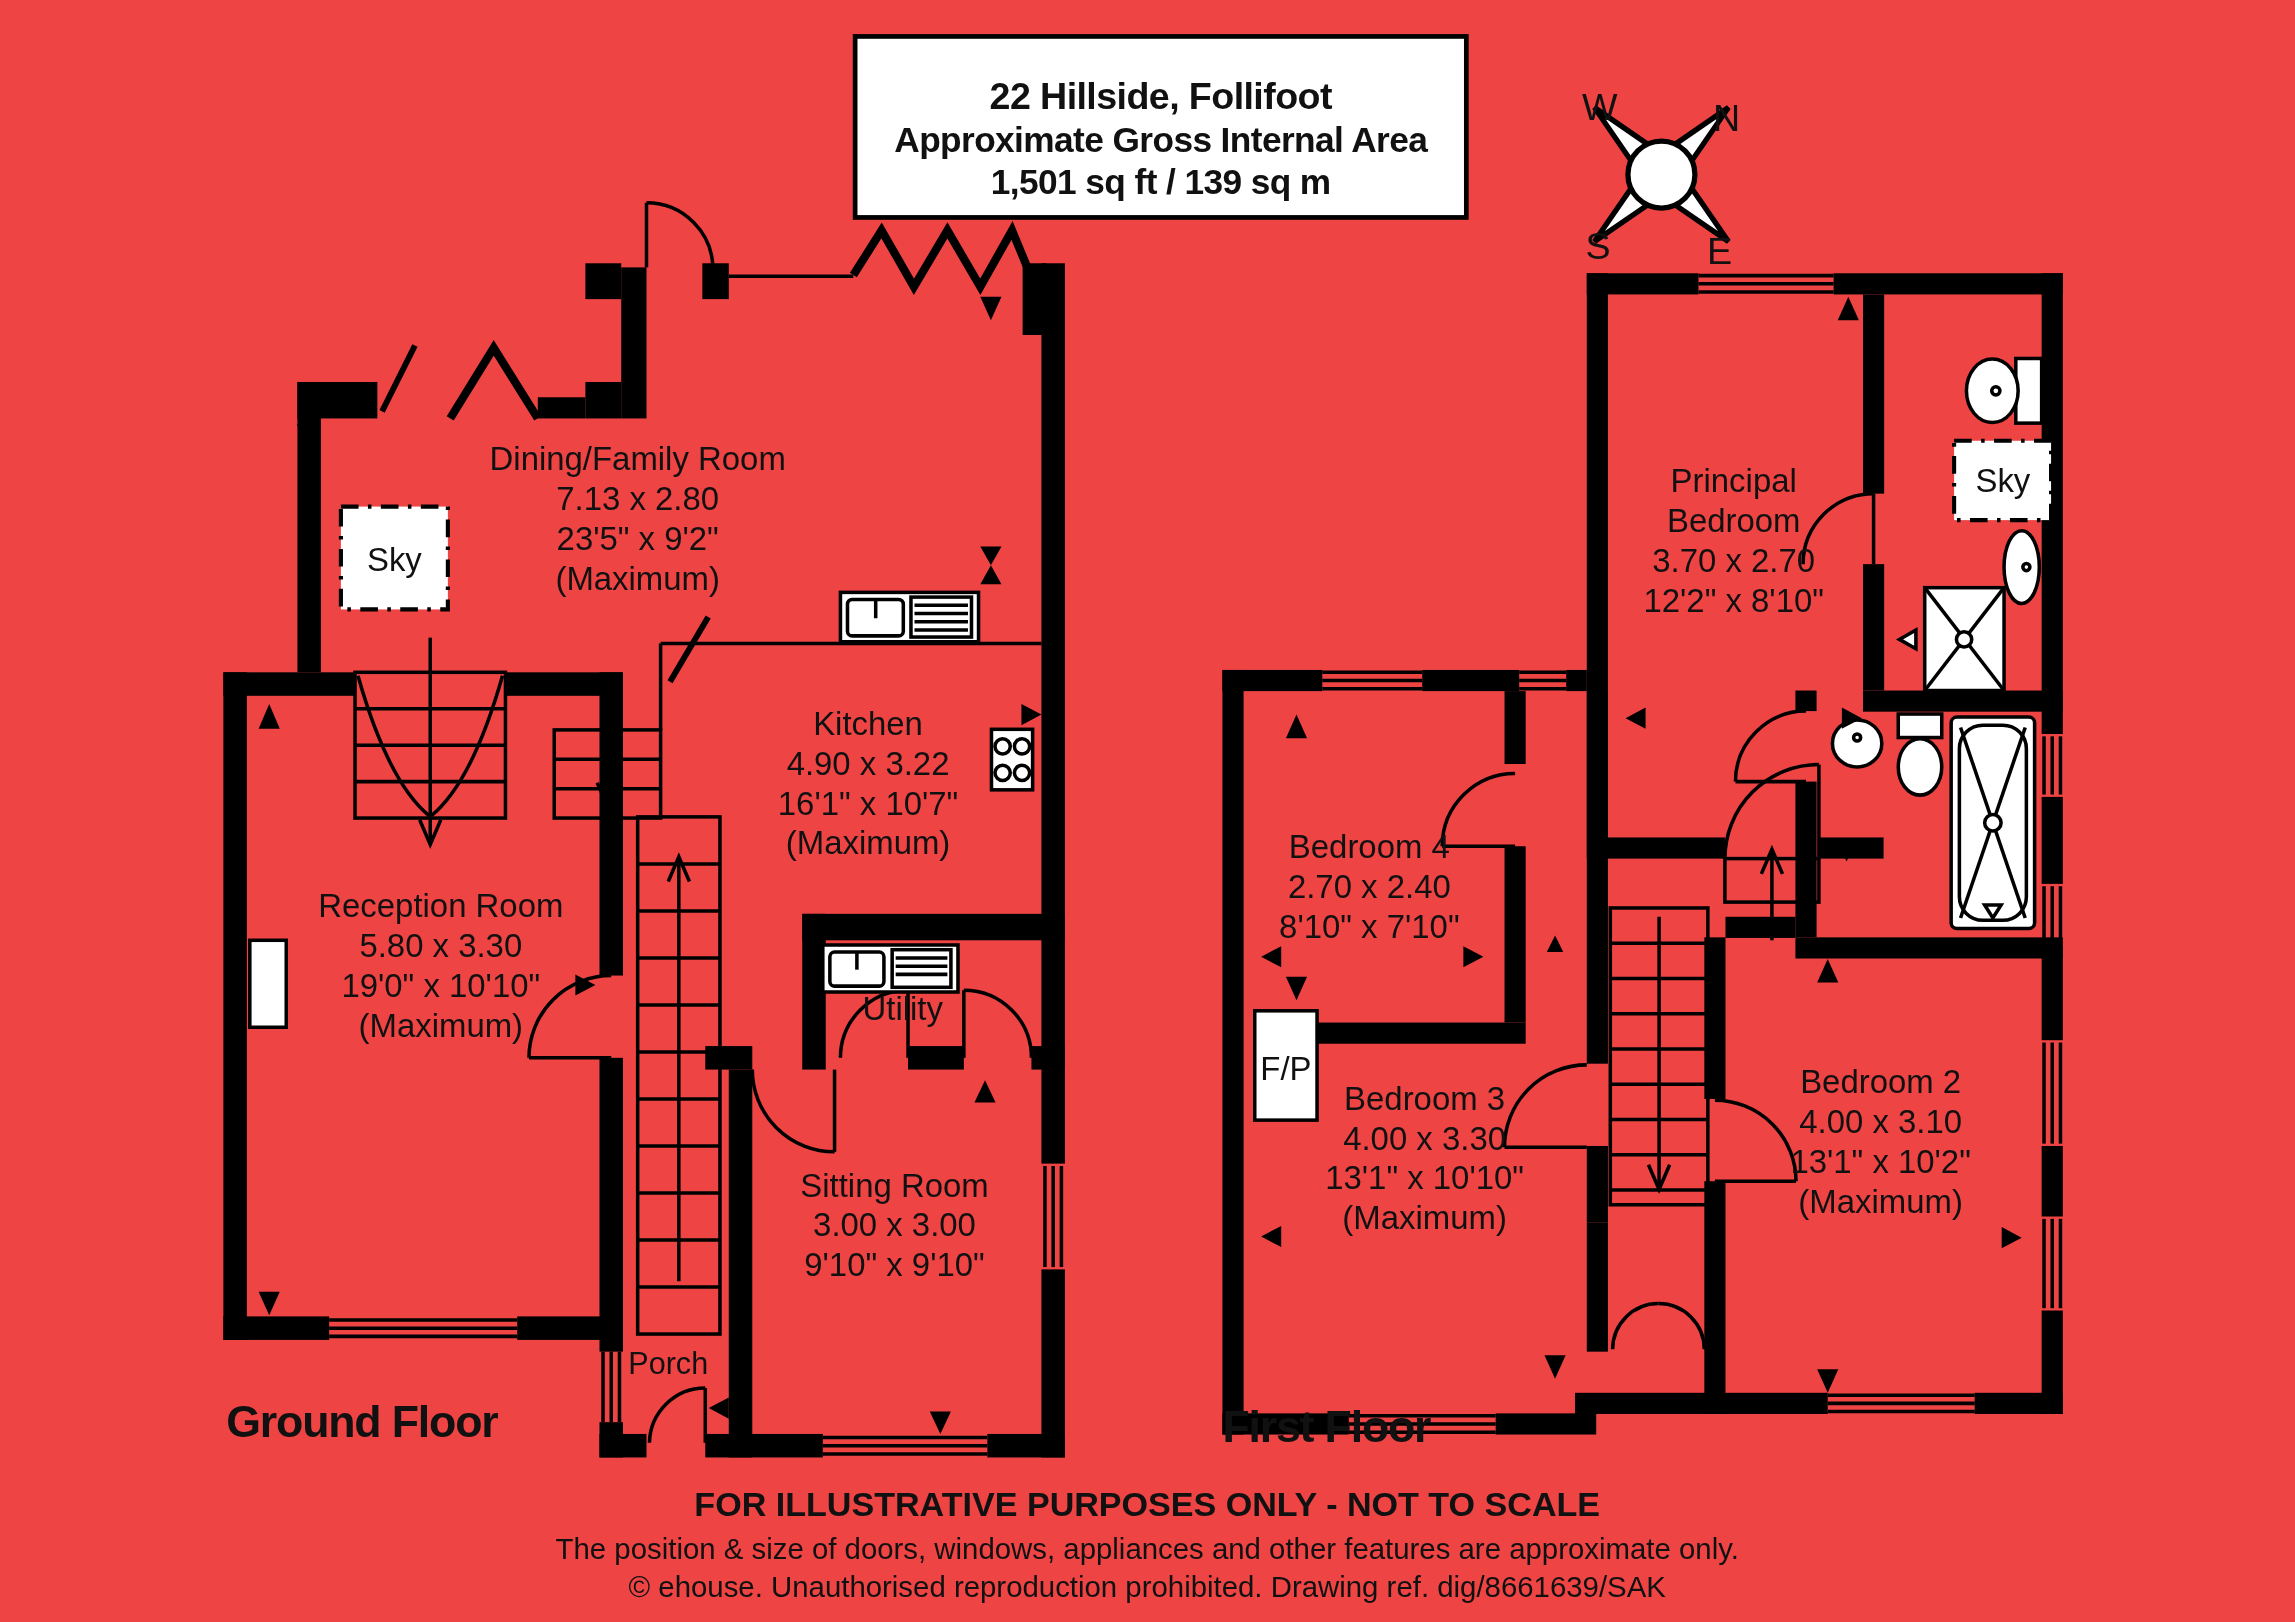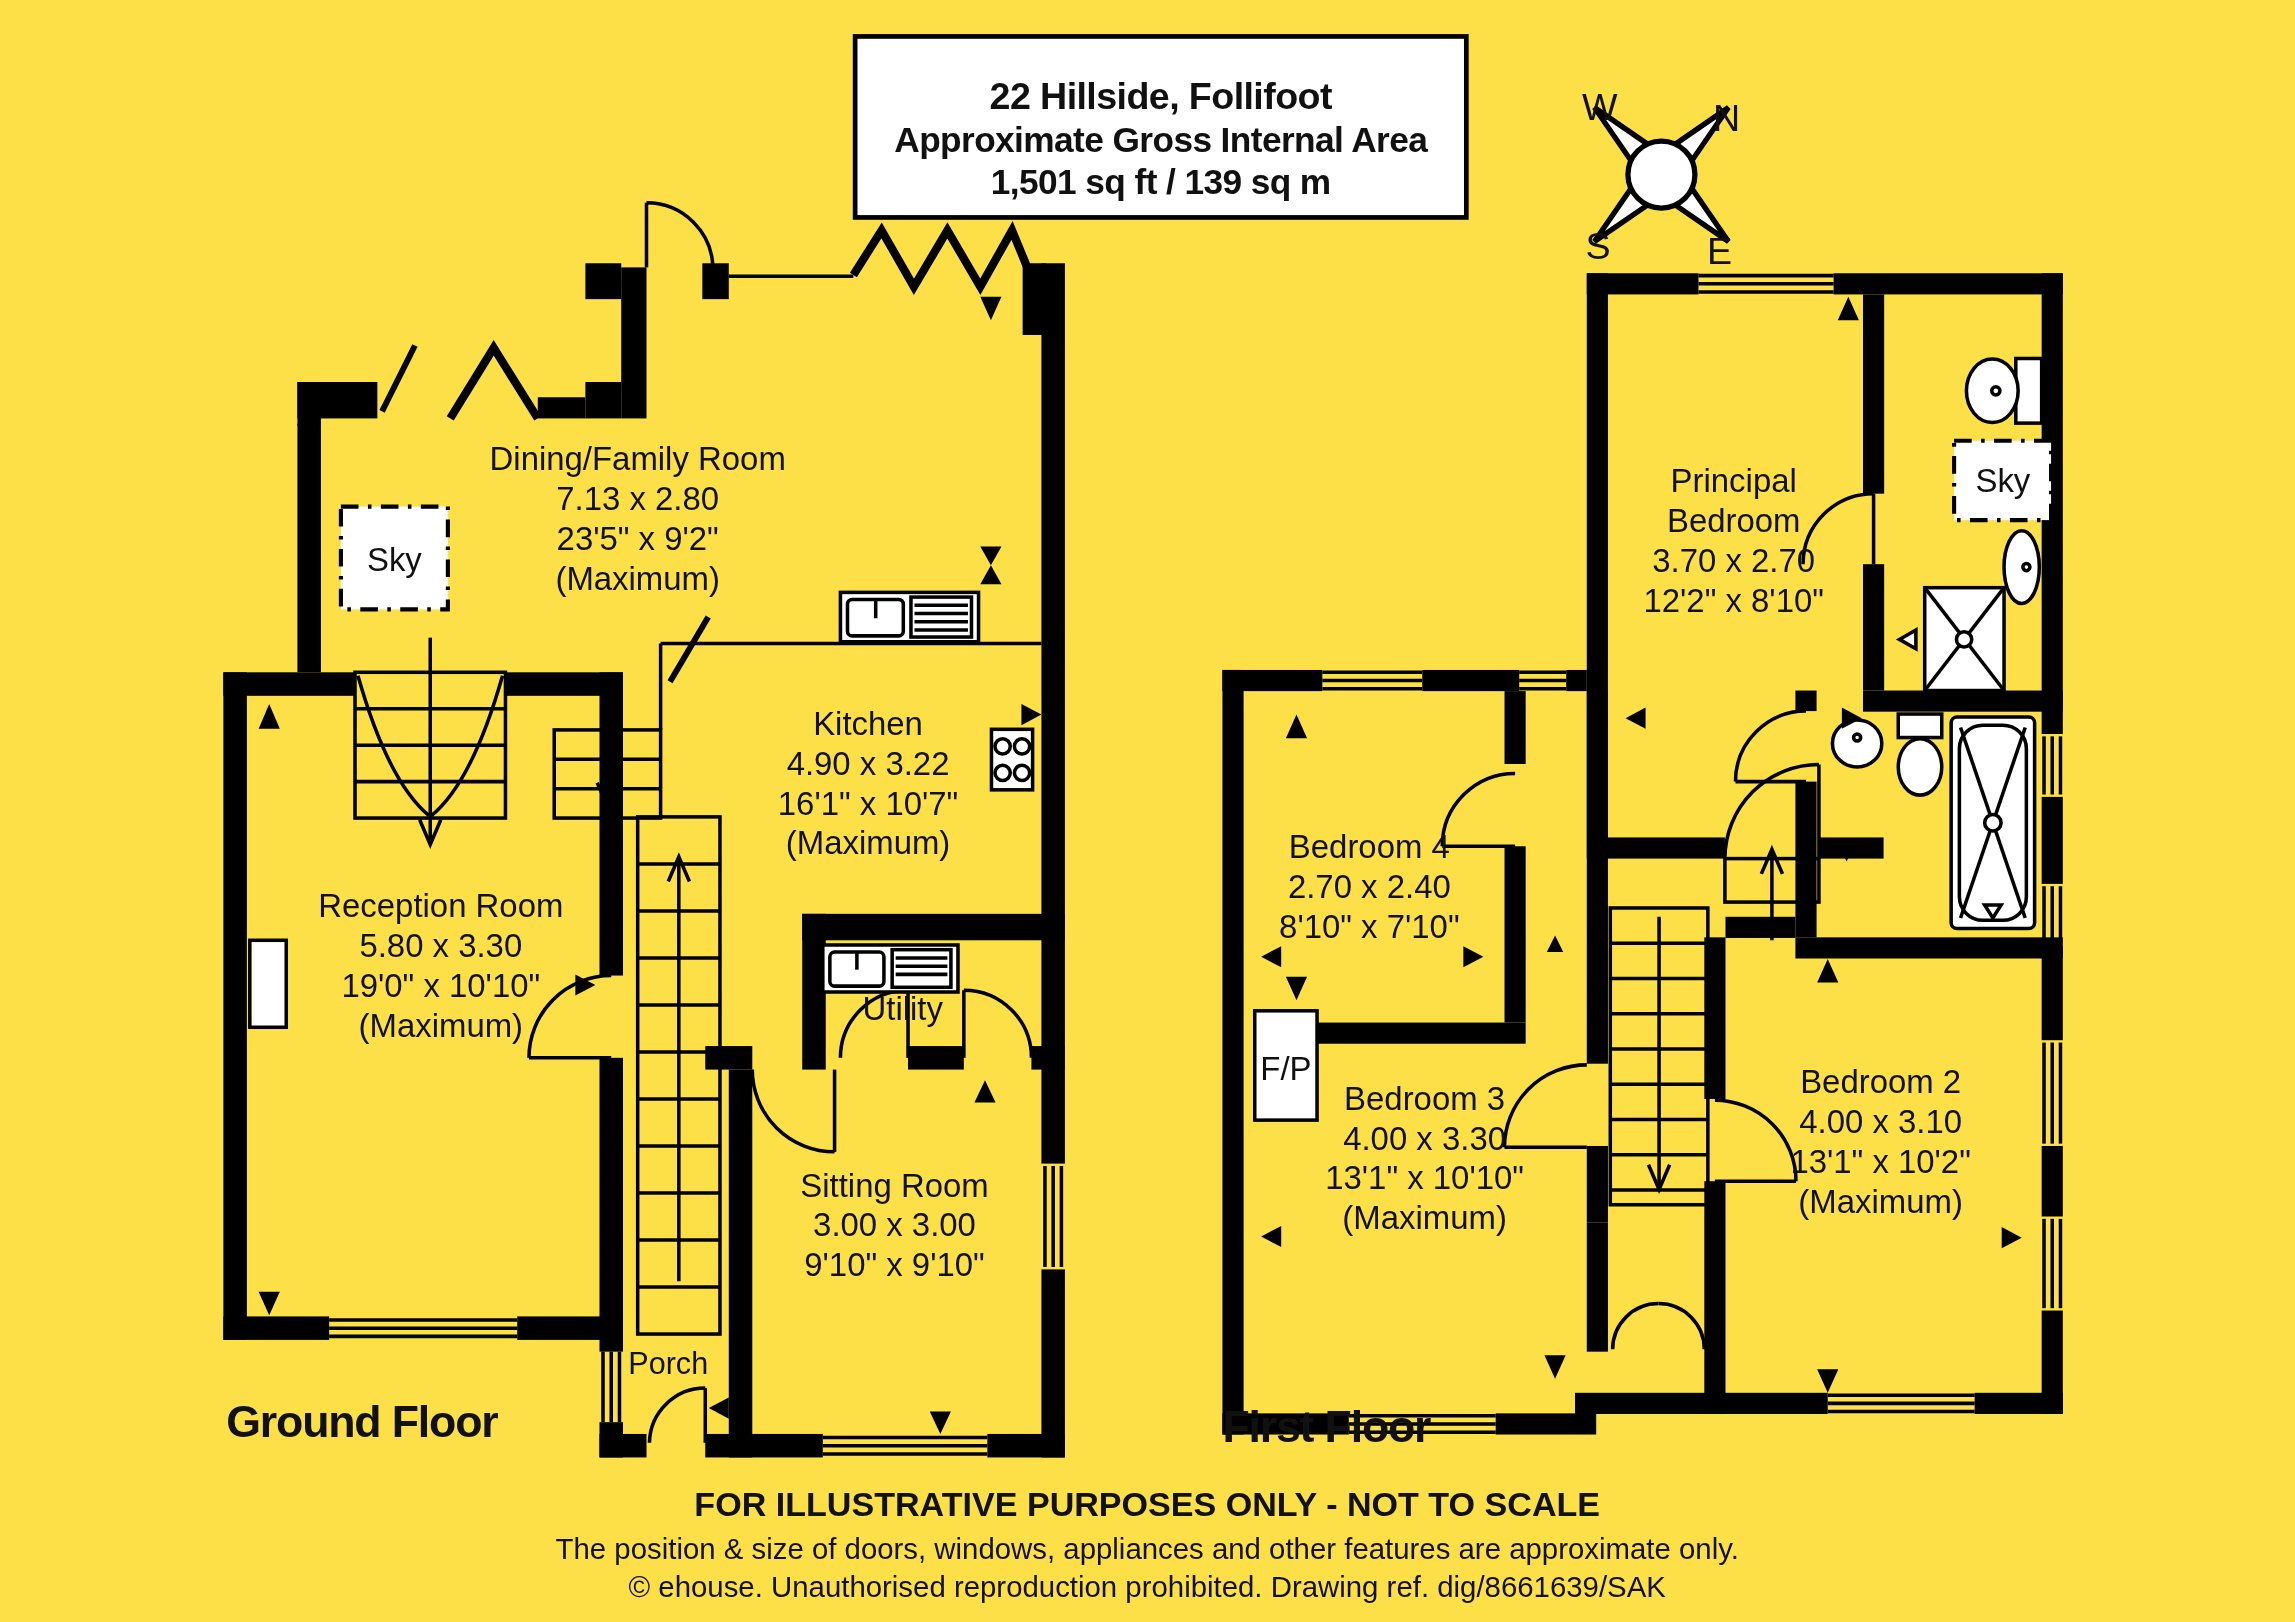--- a/index.html
+++ b/index.html
@@ -1,16 +1,16 @@
 <!DOCTYPE html>
 <html style="font-size:9.4px"><head>
 <meta charset="utf-8">
 <style>
   html,body{margin:0;padding:0;background:#fff;}
-  .page{position:relative;width:2295px;height:1622px;background:#fde047;overflow:hidden;text-decoration:underline;}
+  .page{position:relative;width:2295px;height:1622px;background:#ef4444;overflow:hidden;text-decoration:underline;}
   svg{display:block;}
   .wall{fill:#000;stroke:none;}
   .thin{fill:none;stroke:#000;stroke-width:6;}
   .thick{fill:none;stroke:#000;stroke-width:14;}
   .leaf{fill:none;stroke:#000;stroke-width:10;}
   .fix{fill:#fff;stroke:#000;stroke-width:6;}
   .arrow{fill:#000;stroke:none;}
   .lbl{font-family:"Liberation Sans",sans-serif;font-size:56px;fill:#111;text-anchor:middle;}
   .small{font-size:52px;}
   .titleTxt{font-family:"Liberation Sans",sans-serif;font-weight:bold;font-size:64px;fill:#111;text-anchor:middle;letter-spacing:-1px;}

